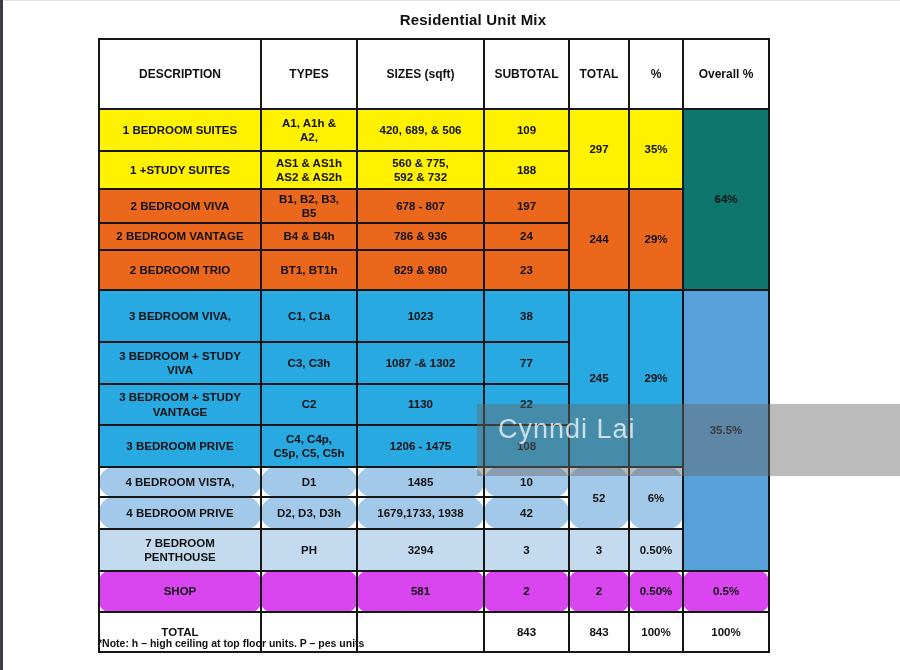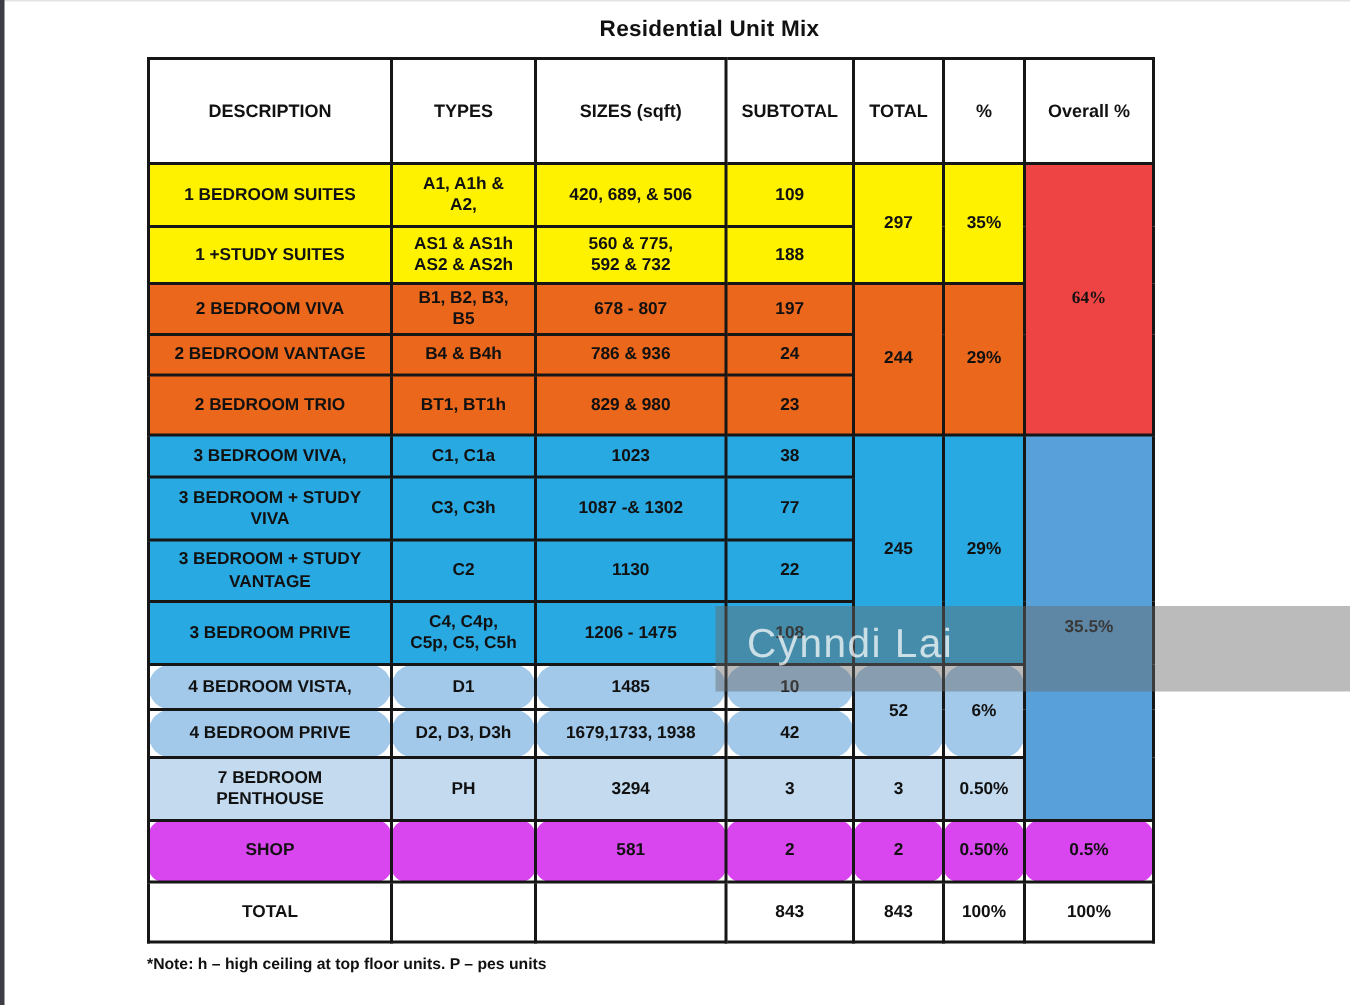--- a/index.html
+++ b/index.html
@@ -10,28 +10,28 @@
   .page-title{position:absolute;left:0;top:11px;width:900px;text-align:center;
               font-size:15px;font-weight:bold;letter-spacing:0.2px;padding-left:23px;}
   table.unitmix{position:absolute;left:98px;top:38px;border-collapse:collapse;
                 table-layout:fixed;width:670px;}
   table.unitmix td,table.unitmix th{border:2px solid #161616;text-align:center;vertical-align:middle;
                 padding:1px 2px;font-weight:bold;white-space:pre-line;line-height:1.25;}
   table.unitmix th{font-size:12px;background:#ffffff;}
   table.unitmix td{font-size:11.5px;}
   .yellow{background:#fef200;}
   .orange{background:#ea671c;}
-  .amber{background:#ef4444;font-family:Liberation Serif, serif;}
+  .amber{background:#0f766e;}
   .blue{background:#29a9e1;}
   .lblue{background:#a2c9e9;border-radius:15px;}
   .pblue{background:#c3daef;}
   .oblue{background:#57a0d9;}
   .pink{background:#d946ef;border-radius:10px;}
   .white{background:#ffffff;}
-  .watermark-band{position:absolute;left:477px;top:404px;width:423px;height:57px;
+  .watermark-band{position:absolute;left:477px;top:404px;width:423px;height:72px;
                   background:rgba(104,104,104,0.45);z-index:5;}
   .watermark-text{position:absolute;left:21px;top:10px;font-size:27px;font-weight:normal;
                   color:rgba(255,255,255,0.72);letter-spacing:1px;white-space:nowrap;}
   .footnote{position:absolute;left:98px;top:637px;font-size:10.5px;font-weight:bold;}
 </style>
 </head>
 <body>
 
 <div class="stage">
   <div class="top-line"></div>
@@ -94,21 +94,21 @@
       <td class="orange">786 &amp; 936</td>
       <td class="orange">24</td>
     </tr>
     <tr style="height:40px">
       <td class="orange">2 BEDROOM TRIO</td>
       <td class="orange">BT1,  BT1h</td>
       <td class="orange">829 &amp; 980</td>
       <td class="orange">23</td>
     </tr>
 
-    <tr style="height:28px">
+    <tr style="height:52px">
       <td class="blue">3 BEDROOM VIVA,</td>
       <td class="blue">C1, C1a</td>
       <td class="blue">1023</td>
       <td class="blue">38</td>
       <td class="blue" rowspan="4">245</td>
       <td class="blue" rowspan="4">29%</td>
       <td class="oblue" rowspan="7">35.5%</td>
     </tr>
     <tr style="height:42px">
       <td class="blue">3 BEDROOM + STUDY

